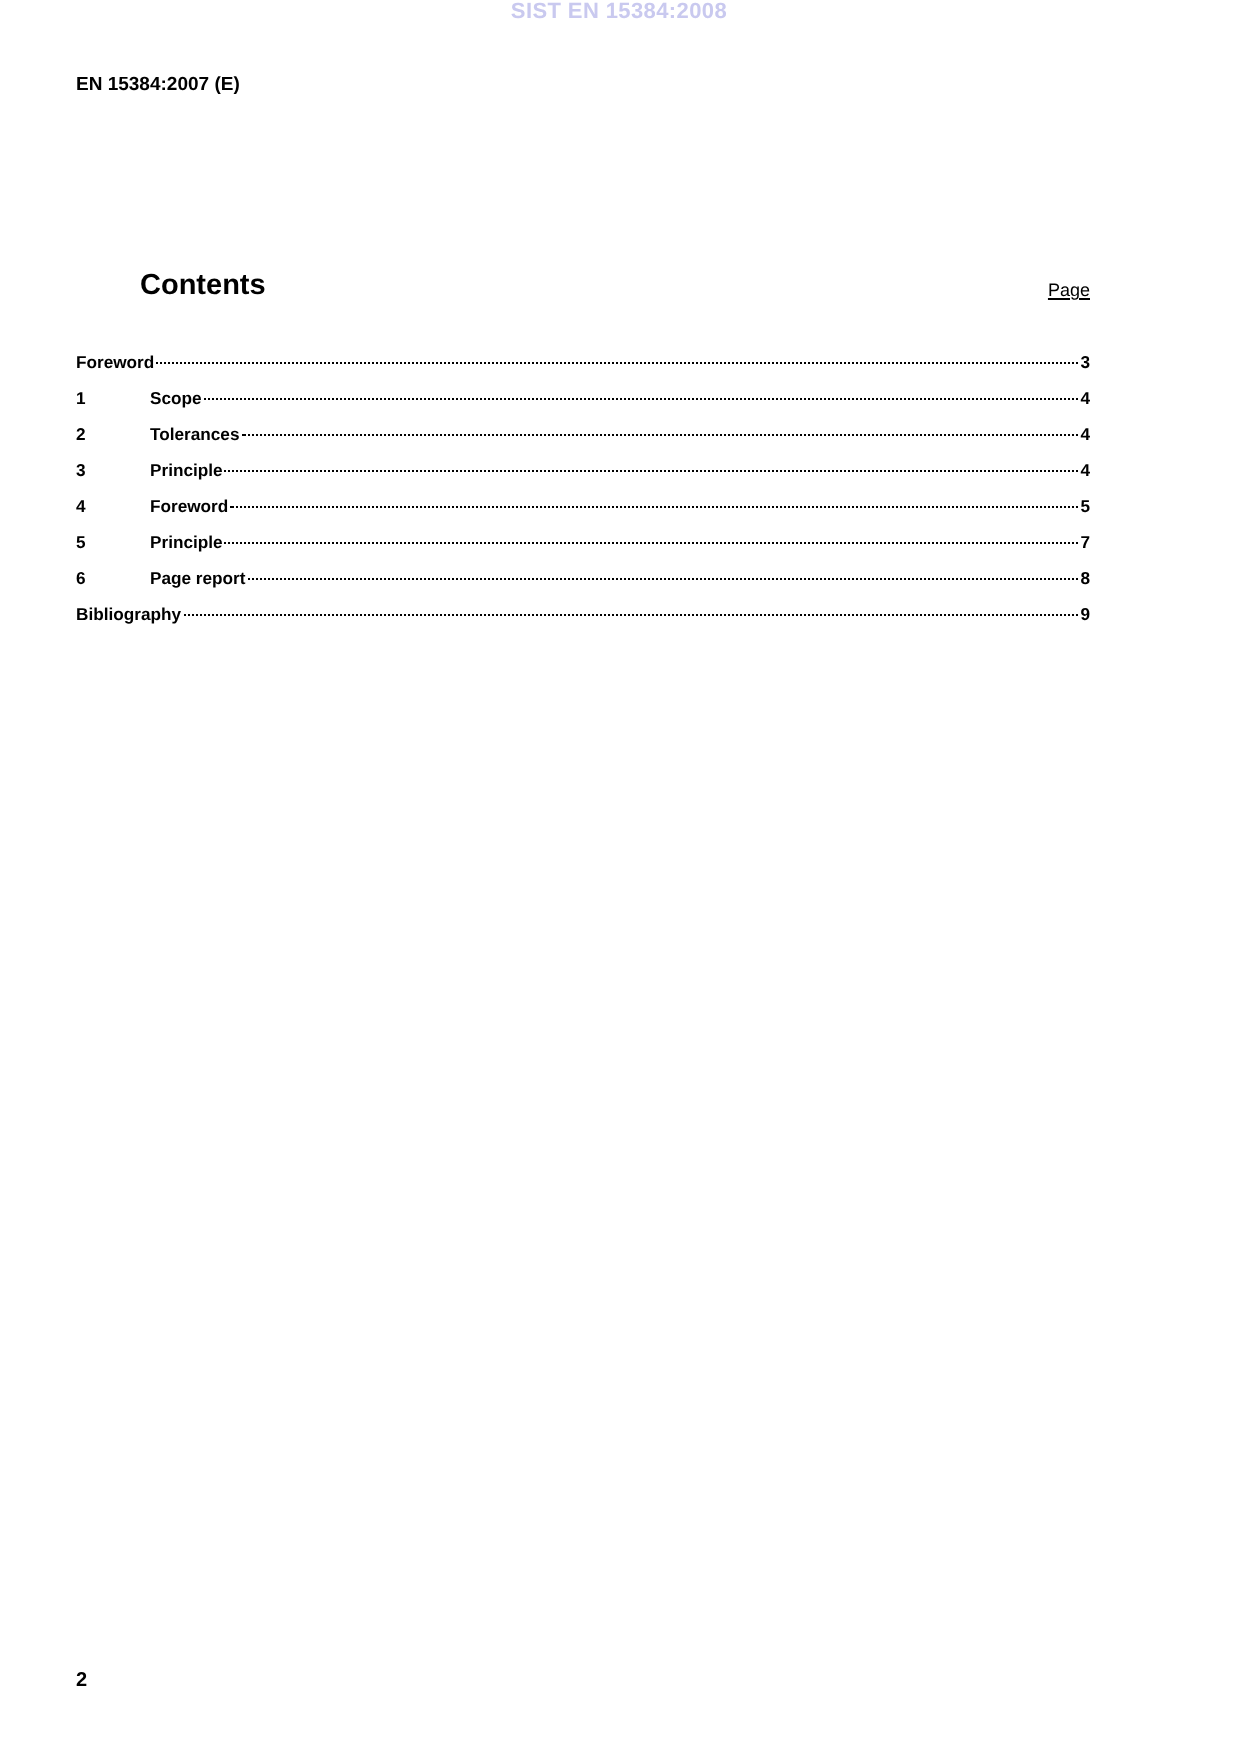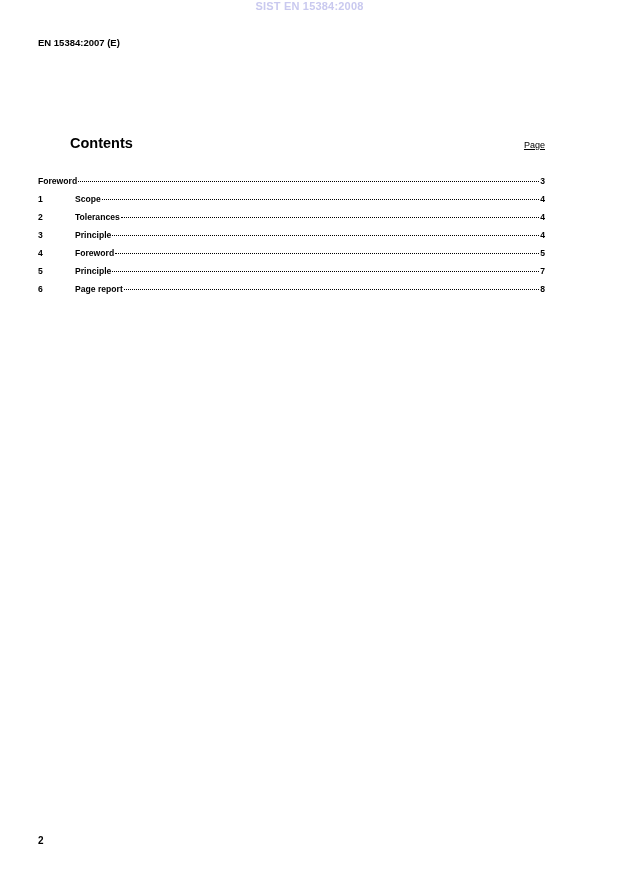--- a/index.html
+++ b/index.html
@@ -133,15 +133,20 @@
     <span class="toc-title">Principle</span>
     <span class="toc-leader"></span>
     <span class="toc-page">7</span>
   </div>
   <div class="toc-row">
     <span class="toc-num">6</span>
     <span class="toc-title">Page report</span>
     <span class="toc-leader"></span>
     <span class="toc-page">8</span>
   </div>
+  <div class="toc-row">
+    <span class="toc-title">Bibliography</span>
+    <span class="toc-leader"></span>
+    <span class="toc-page">9</span>
+  </div>
 </div>
 
 <div class="footer-page">2</div>
 
 </body></html>

